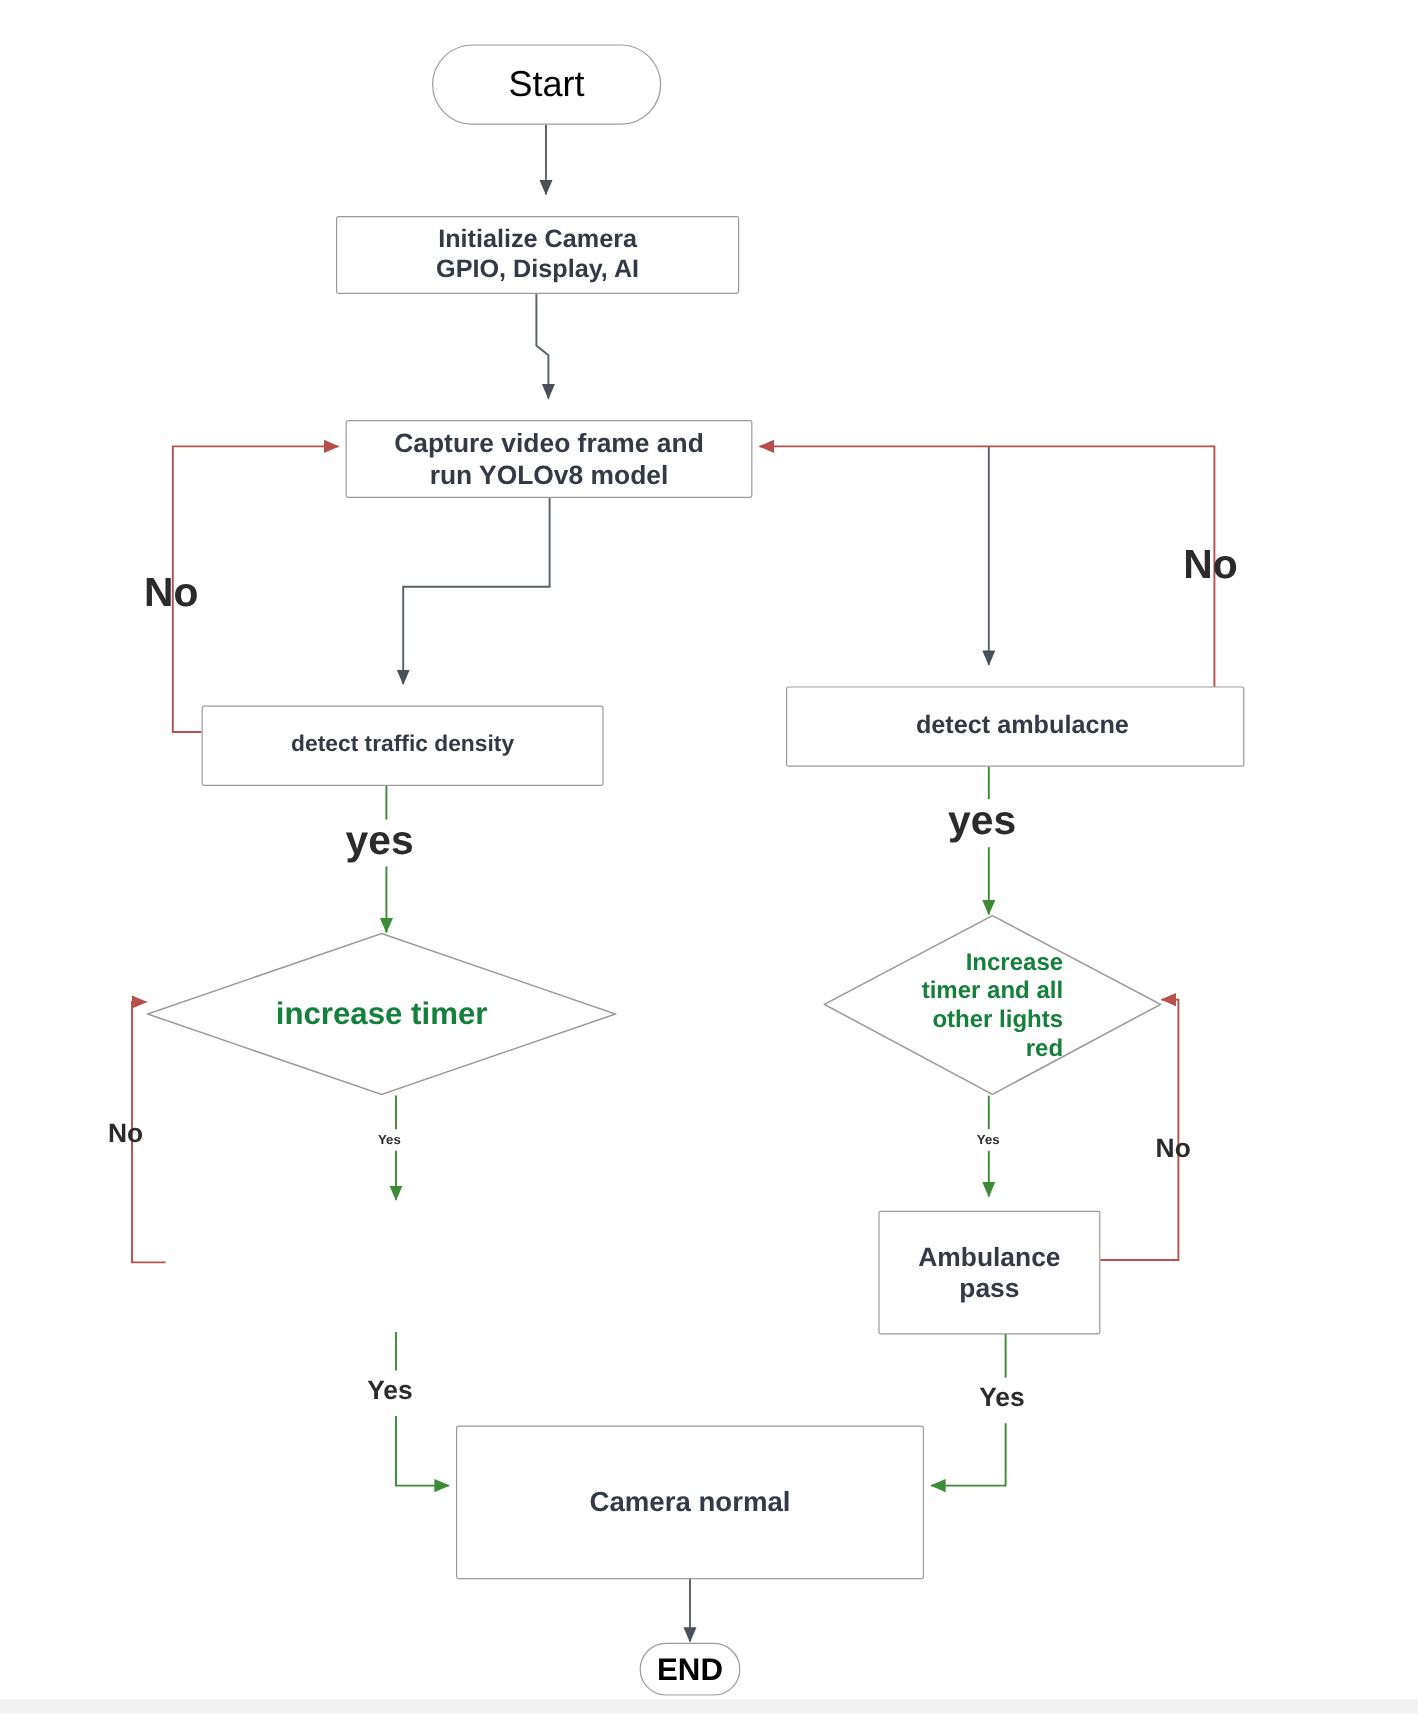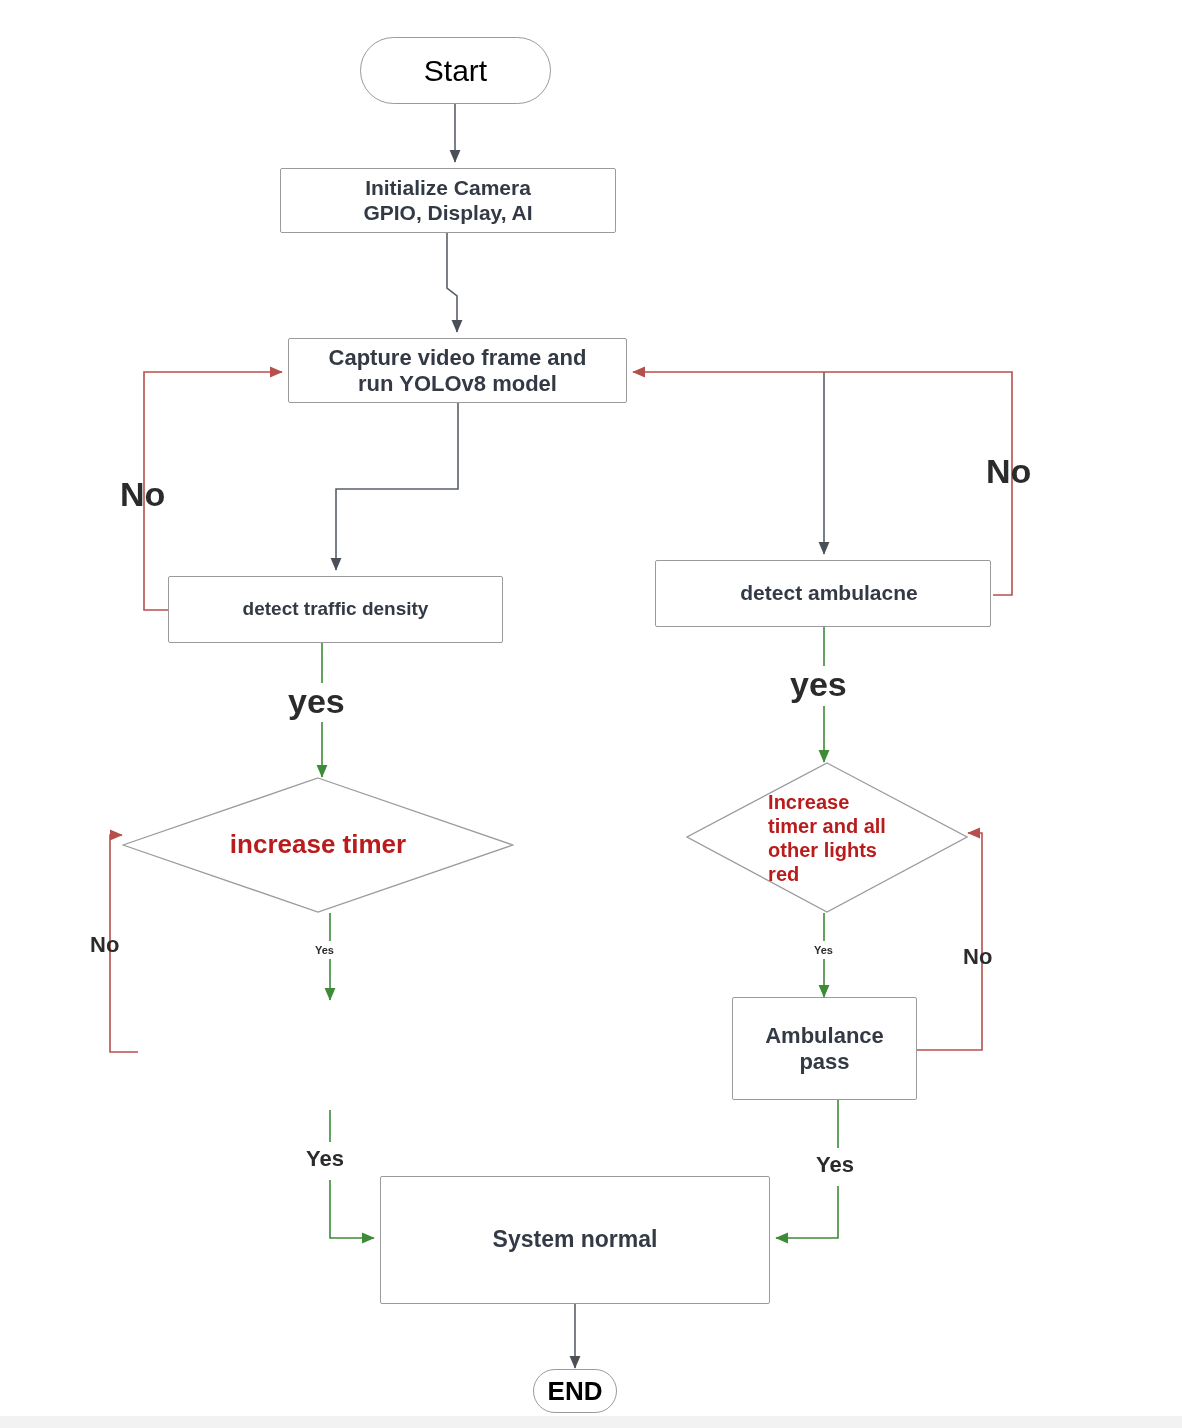--- a/index.html
+++ b/index.html
@@ -11,26 +11,26 @@
   #edges{position:absolute;left:0;top:0;width:1182px;height:1428px;}
 
   .node{position:absolute;box-sizing:border-box;display:flex;align-items:center;
         justify-content:center;text-align:center;background:#ffffff;
         border:1px solid #9b9b9b;color:#333a45;}
   .node .nlabel{display:block;line-height:1.18;white-space:pre-line;}
 
   .terminator{border-radius:999px;font-size:30px;font-weight:400;color:#000000;}
   .terminator.small{font-size:26px;font-weight:700;}
 
-  .process{border-radius:2px;font-weight:700;}
+  .process{border-radius:2px;font-weight:700;margin-top:12px;}
 
   .diamond{position:absolute;display:flex;align-items:center;justify-content:center;}
   .diamond .dshape{position:absolute;left:0;top:0;width:100%;height:100%;}
-  .diamond .dlabel{position:relative;z-index:2;text-align:left;font-weight:700;
-        color:#b91c1c;line-height:1.2;white-space:pre-line;}
+  .diamond .dlabel{position:relative;z-index:2;text-align:right;font-weight:700;
+        color:#15803d;line-height:1.2;white-space:pre-line;}
 
   .edge-label{position:absolute;color:#2b2b2b;font-weight:700;white-space:nowrap;}
   .lbl-big{font-size:34px;}
   .lbl-mid{font-size:22px;}
   .lbl-tiny{font-size:11px;}
 
   .bottombar{position:absolute;left:0;bottom:0;width:1182px;height:12px;background:#f2f2f2;}
 </style>
 </head>
 <body>
@@ -101,21 +101,21 @@
 
   <div class="node process" style="left:288px;top:338px;width:339px;height:65px;font-size:22px;">
     <span class="nlabel">Capture video frame and
 run YOLOv8 model</span>
   </div>
 
   <div class="node process" style="left:168px;top:576px;width:335px;height:67px;font-size:19px;">
     <span class="nlabel">detect traffic density</span>
   </div>
 
-  <div class="node process" style="left:655px;top:560px;width:336px;height:67px;font-size:21px;padding-left:12px;">
+  <div class="node process" style="left:655px;top:560px;width:382px;height:67px;font-size:21px;padding-left:12px;">
     <span class="nlabel">detect ambulacne</span>
   </div>
 
   <div class="diamond" style="left:122px;top:777px;width:392px;height:136px;">
     <svg class="dshape" viewBox="0 0 392 136" preserveAspectRatio="none">
       <polygon points="196,1 391,68 196,135 1,68" fill="#ffffff" stroke="#9b9b9b" stroke-width="1.3"></polygon>
     </svg>
     <span class="dlabel" style="font-size:26px;">increase timer</span>
   </div>
 
@@ -129,21 +129,21 @@
 red</span>
   </div>
 
 
   <div class="node process" style="left:732px;top:997px;width:185px;height:103px;font-size:22px;">
     <span class="nlabel">Ambulance
 pass</span>
   </div>
 
   <div class="node process" style="left:380px;top:1176px;width:390px;height:128px;font-size:23px;">
-    <span class="nlabel">System normal</span>
+    <span class="nlabel">Camera normal</span>
   </div>
 
   <div class="node terminator small" style="left:533px;top:1369px;width:84px;height:44px;">
     <span class="nlabel">END</span>
   </div>
 
   <div class="edge-label lbl-big" style="left:120px;top:475px;">No</div>
 
   <div class="edge-label lbl-big" style="left:986px;top:452px;">No</div>
 

